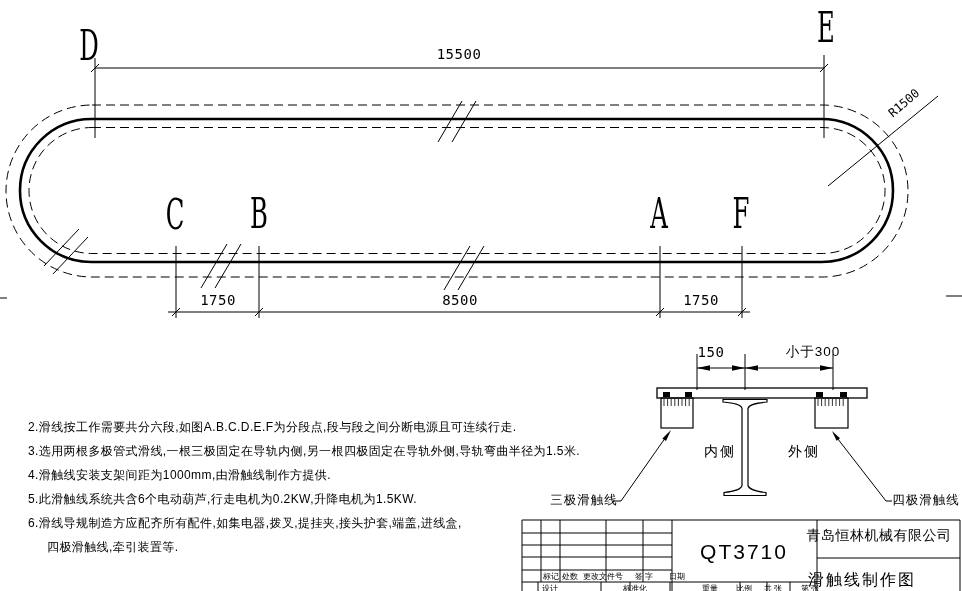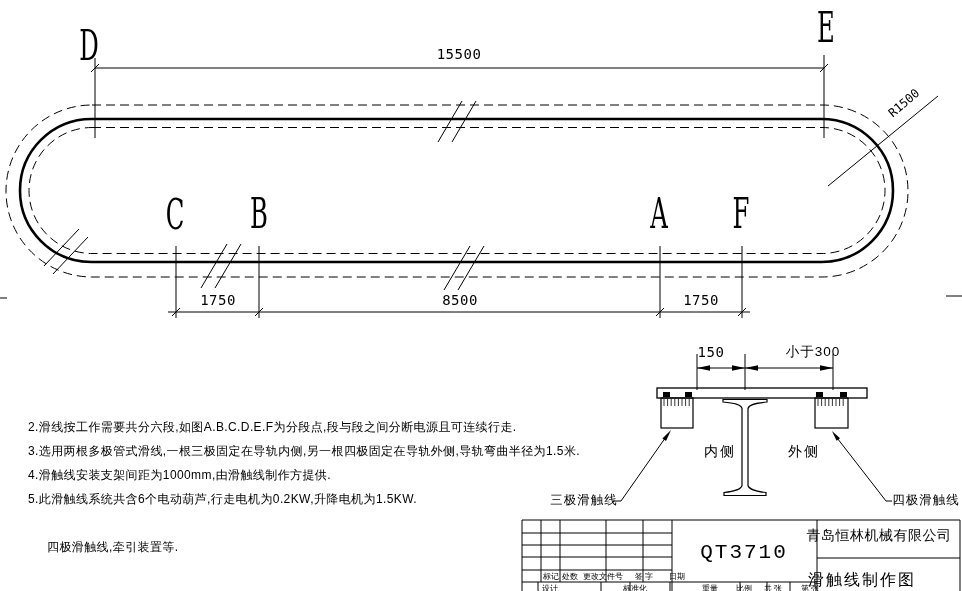--- a/index.html
+++ b/index.html
@@ -10,21 +10,21 @@
   #linework{position:absolute;left:0;top:0;}
   .lbl{position:absolute;transform:translate(-50%,-50%);white-space:nowrap;}
   .pt{font-family:"DejaVu Serif",serif;font-size:42px;font-weight:400;
       transform:translate(-50%,-50%) scaleX(0.58);}
   .dim{font-family:"DejaVu Sans Mono",monospace;font-size:14px;letter-spacing:0.5px;}
   .dim-cn{font-family:"Liberation Sans",sans-serif;font-size:13.5px;letter-spacing:1px;margin-left:24px;}
   .rot{transform:translate(-50%,-50%) rotate(-40deg);font-family:"DejaVu Sans Mono",monospace;font-size:12px;}
   .note{position:absolute;font-size:12px;line-height:15px;letter-spacing:0.4px;white-space:nowrap;}
   .side-lbl{font-size:14px;letter-spacing:2px;}
   .leader-lbl{font-size:12.5px;letter-spacing:1px;}
-  .tb-big{font-family:Liberation Mono, monospace;font-size:21px;letter-spacing:2px;font-weight:400;}
+  .tb-big{font-family:Liberation Sans, sans-serif;font-size:21px;letter-spacing:2px;font-weight:400;}
   .tb-company{font-size:14px;letter-spacing:0.5px;}
   .tb-title{font-size:16px;letter-spacing:2px;}
   .tb-small{font-size:8px;letter-spacing:0;margin-left:20px;}
 </style>
 </head>
 <body>
 
 <div id="canvas">
 
   <svg id="linework" width="962" height="591" viewBox="0 0 962 591">
@@ -98,20 +98,21 @@
   <div class="lbl dim" style="left:459px;top:54px;">15500</div>
   <div class="lbl dim" style="left:218px;top:300px;">1750</div>
   <div class="lbl dim" style="left:460px;top:300px;">8500</div>
   <div class="lbl dim" style="left:701px;top:300px;">1750</div>
   <div class="lbl rot" style="left:904px;top:103px;">R1500</div>
 
   <div class="note" style="left:28px;top:420px;">2.滑线按工作需要共分六段,如图A.B.C.D.E.F为分段点,段与段之间分断电源且可连续行走.</div>
   <div class="note" style="left:28px;top:444px;">3.选用两根多极管式滑线,一根三极固定在导轨内侧,另一根四极固定在导轨外侧,导轨弯曲半径为1.5米.</div>
   <div class="note" style="left:28px;top:468px;">4.滑触线安装支架间距为1000mm,由滑触线制作方提供.</div>
   <div class="note" style="left:28px;top:492px;">5.此滑触线系统共含6个电动葫芦,行走电机为0.2KW,升降电机为1.5KW.</div>
+  <div class="note" style="left:28px;top:516px;">6.滑线导规制造方应配齐所有配件,如集电器,拨叉,提挂夹,接头护套,端盖,进线盒,</div>
   <div class="note" style="left:47px;top:540px;">四极滑触线,牵引装置等.</div>
 
   <div class="lbl dim" style="left:711px;top:352px;">150</div>
   <div class="lbl dim-cn" style="left:789px;top:352px;">小于300</div>
   <div class="lbl side-lbl" style="left:720px;top:452px;">内侧</div>
   <div class="lbl side-lbl" style="left:804px;top:452px;">外侧</div>
   <div class="lbl leader-lbl" style="left:584px;top:500px;">三极滑触线</div>
   <div class="lbl leader-lbl" style="left:926px;top:500px;">四极滑触线</div>
 
   <div class="lbl tb-big" style="left:744px;top:552px;">QT3710</div>

